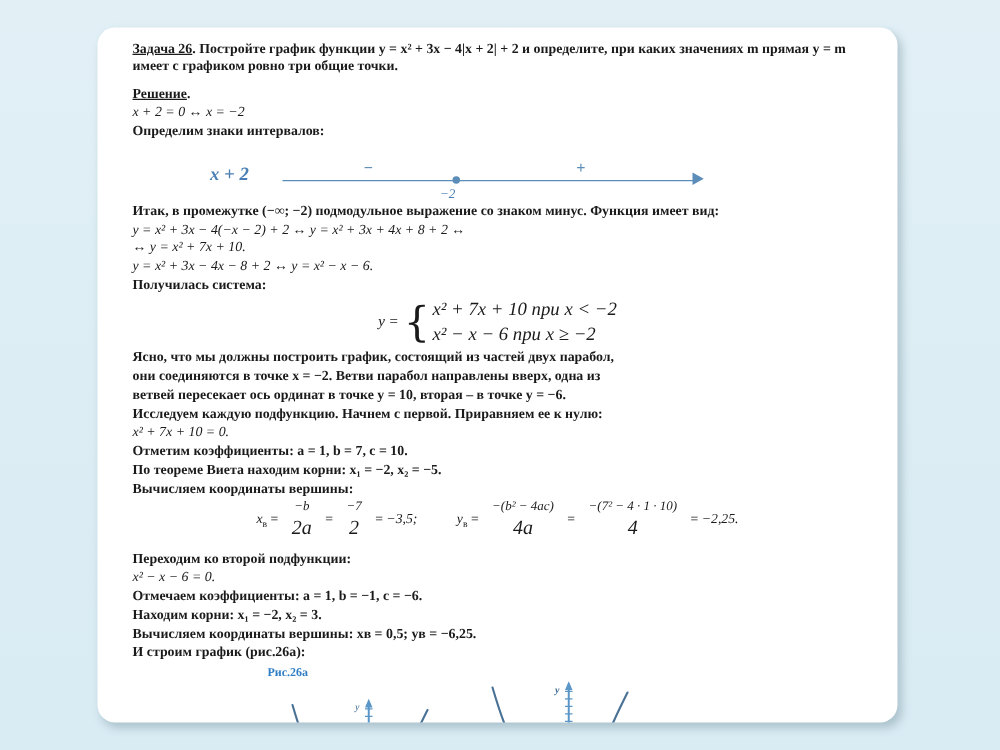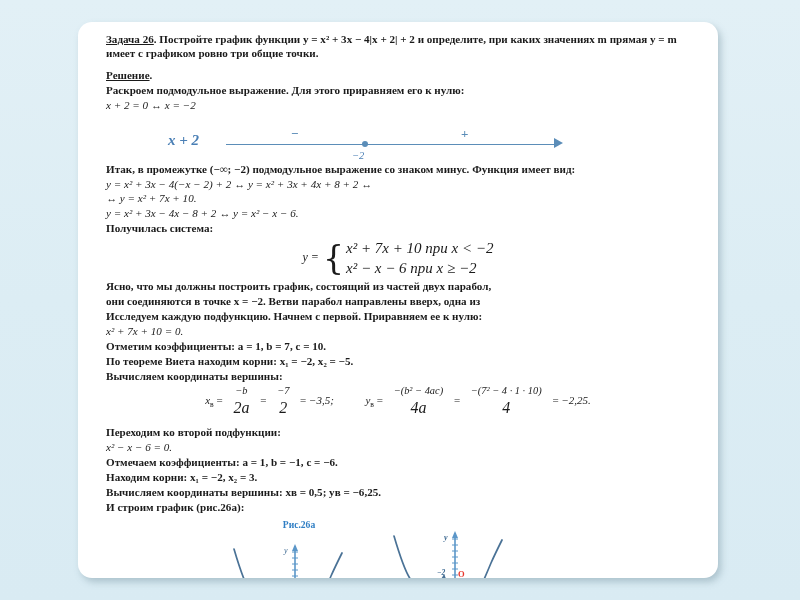--- a/index.html
+++ b/index.html
@@ -142,21 +142,20 @@
   }
   .fig {
     position: absolute;
     top: 0;
     width: 170px;
     height: 112px;
   }
   .fig.a { left: 108px; }
   .fig.b { left: 268px; }
   .fig-cap {
-    text-align: center;
     color: #2f7ec4;
     font-weight: bold;
     font-size: 9.6px;
     margin-bottom: 1px;
   }
   .fig svg { display: block; margin: 0 auto; }
 </style>
 </head>
 <body>
 
@@ -166,22 +165,22 @@
     <div class="para">
       <span class="b u">Задача 26</span><span class="b">. Постройте график функции y = x² + 3x − 4|x + 2| + 2 и определите, при каких значениях m прямая y = m имеет с графиком ровно три общие точки.</span>
     </div>
 
     <div class="gap"></div>
 
     <div class="para">
       <span class="b u">Решение</span><span class="b">.</span>
     </div>
 
-    <div class="para b">Раскроем подмодульное выражение. Для этого приравняем его к нулю:</div>
     <div class="para ctr mth">x + 2 = 0        ↔        x = −2</div>
+    <div class="para b">Определим знаки интервалов:</div>
 
     <div class="numline-wrap">
       <span class="nl-label">x + 2</span>
       <span class="nl-axis"></span>
       <span class="nl-arrow"></span>
       <span class="nl-dot"></span>
       <span class="nl-sign minus">−</span>
       <span class="nl-sign plus">+</span>
       <span class="nl-point">−2</span>
     </div>
@@ -196,20 +195,21 @@
       <span class="sys-y mth">y =</span>
       <span class="brace">{</span>
       <span class="sys-rows">
         <div class="mth">x² + 7x + 10 при x &lt; −2</div>
         <div class="mth">x² − x − 6 при x ≥ −2</div>
       </span>
     </div>
 
     <div class="para b">Ясно, что мы должны построить график, состоящий из частей двух парабол,</div>
     <div class="para b">они соединяются в точке x = −2. Ветви парабол направлены вверх, одна из</div>
+    <div class="para b">ветвей пересекает ось ординат в точке y = 10, вторая – в точке y = −6.</div>
     <div class="para b">Исследуем каждую подфункцию. Начнем с первой. Приравняем ее к нулю:</div>
     <div class="para ctr mth">x² + 7x + 10 = 0.</div>
     <div class="para b">Отметим коэффициенты: a = 1,  b = 7,  c = 10.</div>
     <div class="para b">По теореме Виета находим корни: x₁ = −2, x₂ = −5.</div>
     <div class="para b">Вычисляем координаты вершины:</div>
 
     <div class="vertex-line">
       <span class="mth">x</span><span class="sub">в</span>
       <span>=</span>
       <span class="frac">

